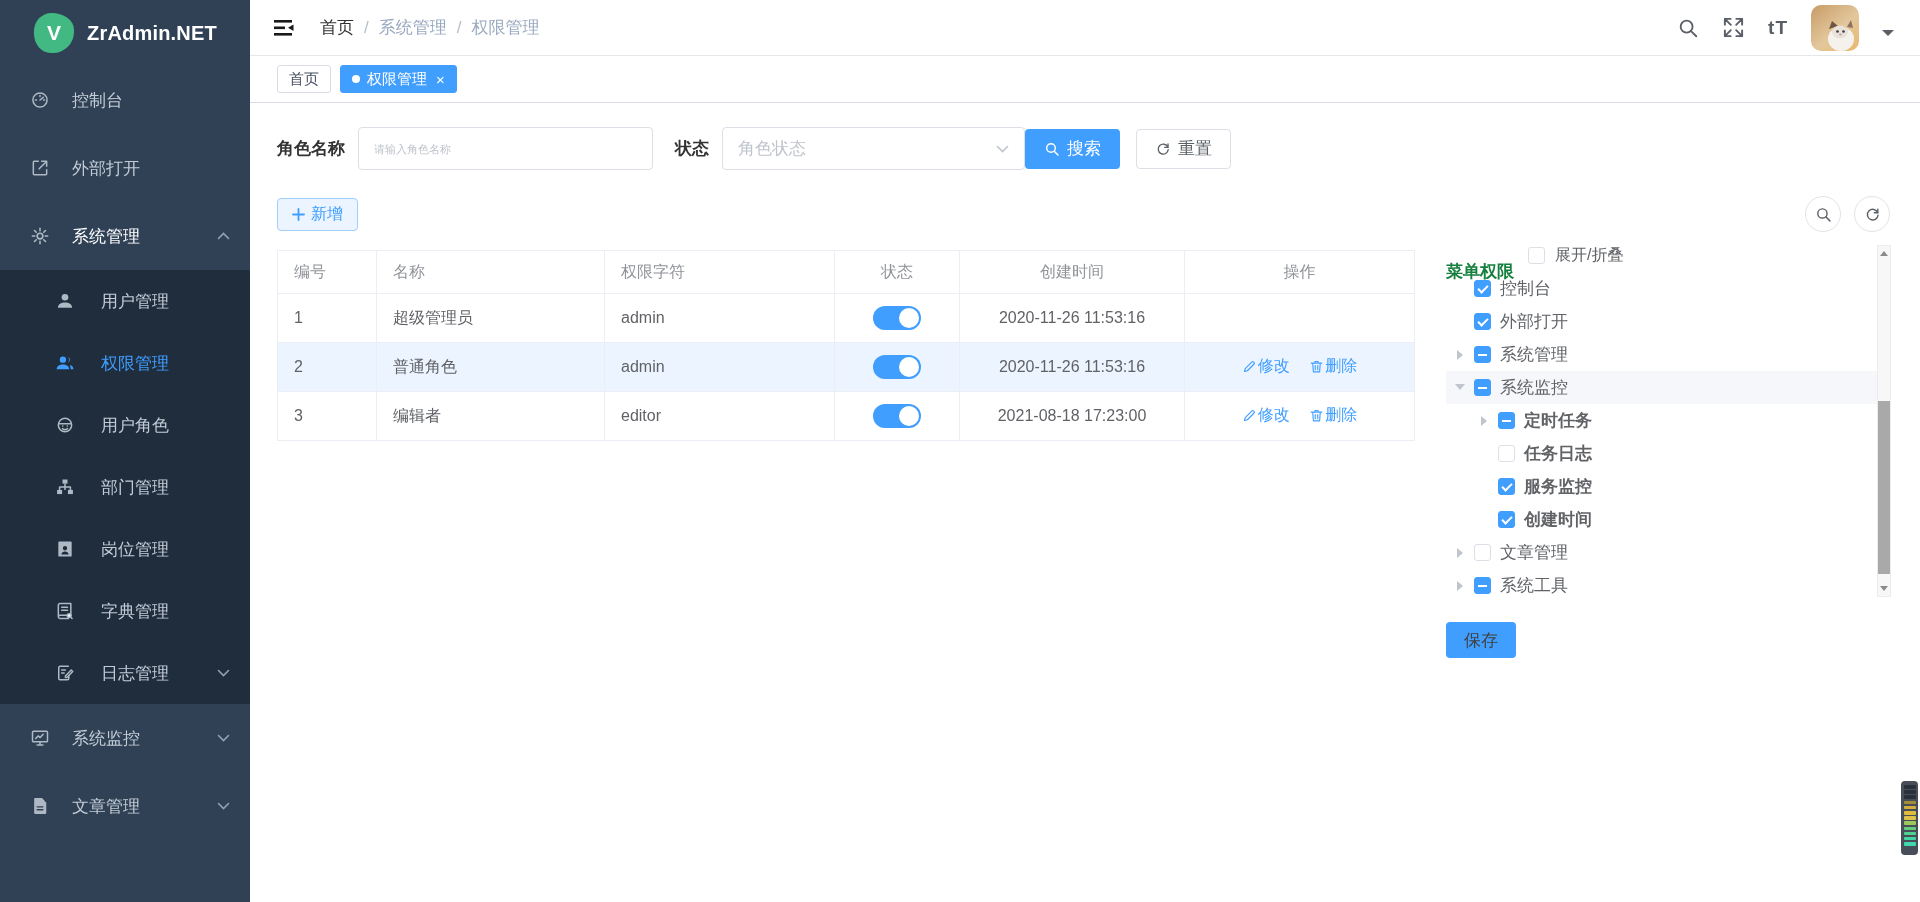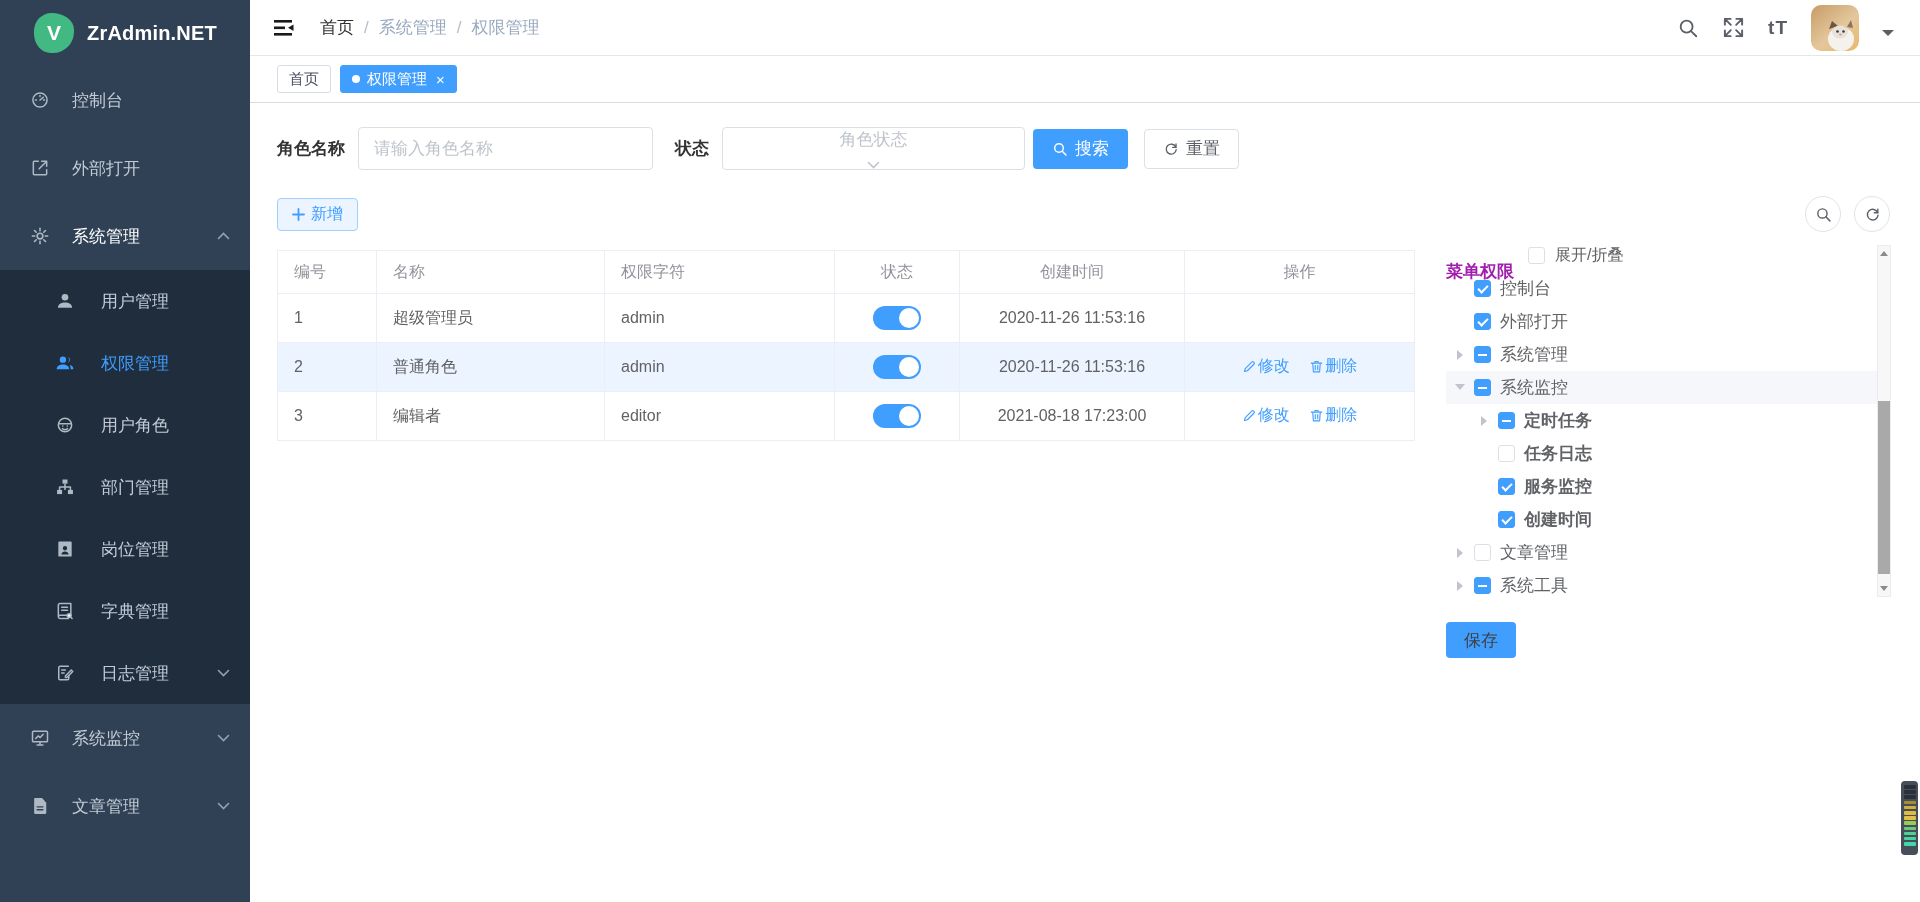--- a/index.html
+++ b/index.html
@@ -51,30 +51,30 @@
   .tag-dot { width:8px; height:8px; border-radius:50%; background:#fff; }
   .tag-close { font-size:15px; margin-left:2px; cursor:pointer; line-height:1; }
 
   .content { flex:1; padding:24px 30px 0 27px; background:#fff; position:relative; }
 
   
   .filter-row { display:flex; align-items:center; }
   .f-label { font-size:17px; font-weight:bold; color:#333; margin-right:13px; }
   .f-label.second { margin-left:22px; }
   .text-input { width:295px; height:43px; border:1px solid #dcdfe6; border-radius:4px;
-    padding:0 15px; font-size:17px; color:#606266; outline:none;
+    padding:0 15px; font-size:11px; color:#606266; outline:none;
     font-family:"Liberation Sans","DejaVu Sans",sans-serif; }
   .text-input::placeholder { color:#bfc4cc; }
   .select-box { width:303px; height:43px; border:1px solid #dcdfe6; border-radius:4px;
-    display:flex; align-items:center; padding:0 15px; cursor:pointer;flex-direction:column; }
+    display:flex; align-items:center; padding:0 15px; cursor:pointer; }
   .select-placeholder { color:#bfc4cc; font-size:17px; flex:1; }
   .btn { display:inline-flex; align-items:center; justify-content:center; gap:7px; border-radius:4px;
     font-size:17px; cursor:pointer; border:1px solid transparent; height:40px; padding:0 18px;
     font-family:inherit; }
-  .btn-primary { background:#409eff; color:#fff; margin-left:8px; }
+  .btn-primary { background:#409eff; color:#fff; margin-left:0; }
   .btn-default { background:#fff; border-color:#dcdfe6; color:#5a6066; margin-left:16px; }
 
   
   .toolbar-row { margin-top:26px; display:flex; align-items:center; justify-content:space-between; }
   .btn-add { height:33px; padding:0 14px; background:#ecf5ff; border:1px solid #a0cfff;
     color:#409eff; font-size:16px; gap:6px; }
   .circle-btns { display:flex; gap:13px; }
   .circle-btn { width:36px; height:36px; border-radius:50%; border:1px solid #e0e3e9; background:#fff;
     display:flex; align-items:center; justify-content:center; color:#5a6066; cursor:pointer; }
 
@@ -90,21 +90,21 @@
   .switch { width:48px; height:24px; border-radius:12px; background:#409eff; position:relative;
     display:inline-block; vertical-align:middle; cursor:pointer; }
   .switch::after { content:''; position:absolute; top:2px; right:2px; width:20px; height:20px;
     border-radius:50%; background:#fff; }
   .op-link { color:#409eff; font-size:16px; display:inline-flex; align-items:center; gap:1px; cursor:pointer; }
   .op-link + .op-link { margin-left:15px; }
 
   
   .tree-panel { width:455px; margin-left:31px; position:relative; flex:none; }
   .tree-head { display:flex; align-items:center; height:33px; }
-  .tree-title { font-size:17px; font-weight:bold; color:#a21caf;margin-top:32px; }
+  .tree-title { font-size:17px; font-weight:bold; color:#15803d;margin-top:32px; }
   .tree-head .cb { margin-left:14px; }
   .tree-head-label { font-size:16px; color:#606266; margin-left:10px; }
   .tree-row { height:33px; display:flex; align-items:center; font-size:17px; color:#606266;
     margin-right:20px; cursor:pointer; }
   .tree-row.hl { background:#f5f7fa; }
   .d0 { padding-left:8px; } .d1 { padding-left:32px;font-weight:bold; }
   .exp-slot { width:20px; display:flex; align-items:center; flex:none; }
   .tri-r { width:0; height:0; border:5px solid transparent; border-left:6px solid #c0c4cc; margin-left:3px; }
   .tri-d { width:0; height:0; border:5px solid transparent; border-top:6px solid #c0c4cc; margin-left:1px; margin-top:4px; }
   .cb { width:17px; height:17px; border:1px solid #dcdfe6; border-radius:3px; background:#fff; flex:none;

